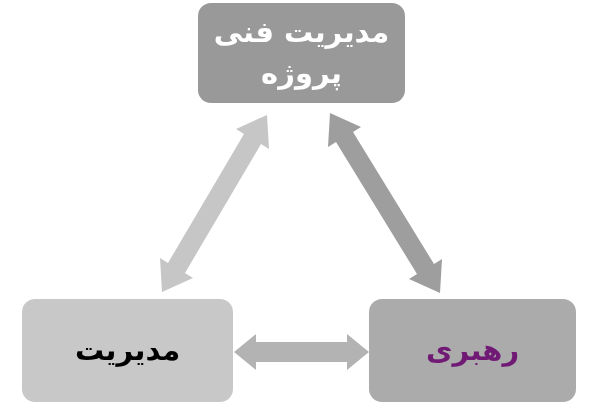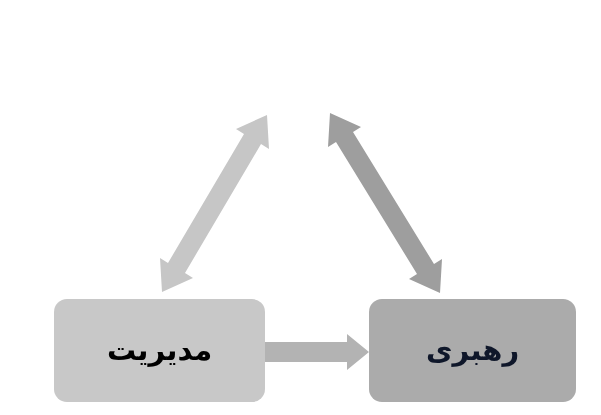--- a/index.html
+++ b/index.html
@@ -34,43 +34,47 @@
     font-weight: 700;
     font-size: 29px;
     line-height: 1.42;
   }
   .node-top {
     left: 198px; top: 3px;
     width: 207px; height: 100px;
   }
   .node-bottom-left {
     left: 22px; top: 299px;
-    width: 211px; height: 103px; margin-left: 32px;
+    width: 211px; height: 103px;
   }
   .node-bottom-right {
     left: 369px; top: 299px;
     width: 207px; height: 103px;
   }
   .node-label-line {
     white-space: nowrap;
   }
 </style>
 </head>
 <body>
 
 <div class="canvas">
 
   <svg class="connector-layer" viewBox="0 0 601 415" xmlns="http://www.w3.org/2000/svg">
     <polygon points="267,115 236,129 244,134 168,263 160,258 162,292 193,278 185,273 261,144 269,149" fill="#c6c6c6"></polygon>
     <polygon points="330,113 328,147 336,142 417,274 409,279 440,293 442,259 434,264 353,132 361,127" fill="#9e9e9e"></polygon>
     <polygon points="234,352 256,370 256,362 347,362 347,370 369,352 347,334 347,342 256,342 256,334" fill="#b3b3b3"></polygon>
   </svg>
 
+  <div class="node node-top" style="background-color: rgb(153, 153, 153); color: rgb(255, 255, 255);">
+    <div class="node-label-line">مدیریت فنی</div>
+    <div class="node-label-line">پروژه</div>
+  </div>
 
   <div class="node node-bottom-left" style="background-color: rgb(200, 200, 200); color: rgb(0, 0, 0);">
     <div class="node-label-line">مدیریت</div>
   </div>
 
-  <div class="node node-bottom-right" style="background-color: rgb(171, 171, 171); color: #0f172a;">
+  <div class="node node-bottom-right" style="background-color: rgb(171, 171, 171); color: #701a75;">
     <div class="node-label-line">رهبری</div>
   </div>
 
 </div>
 
 </body></html>

